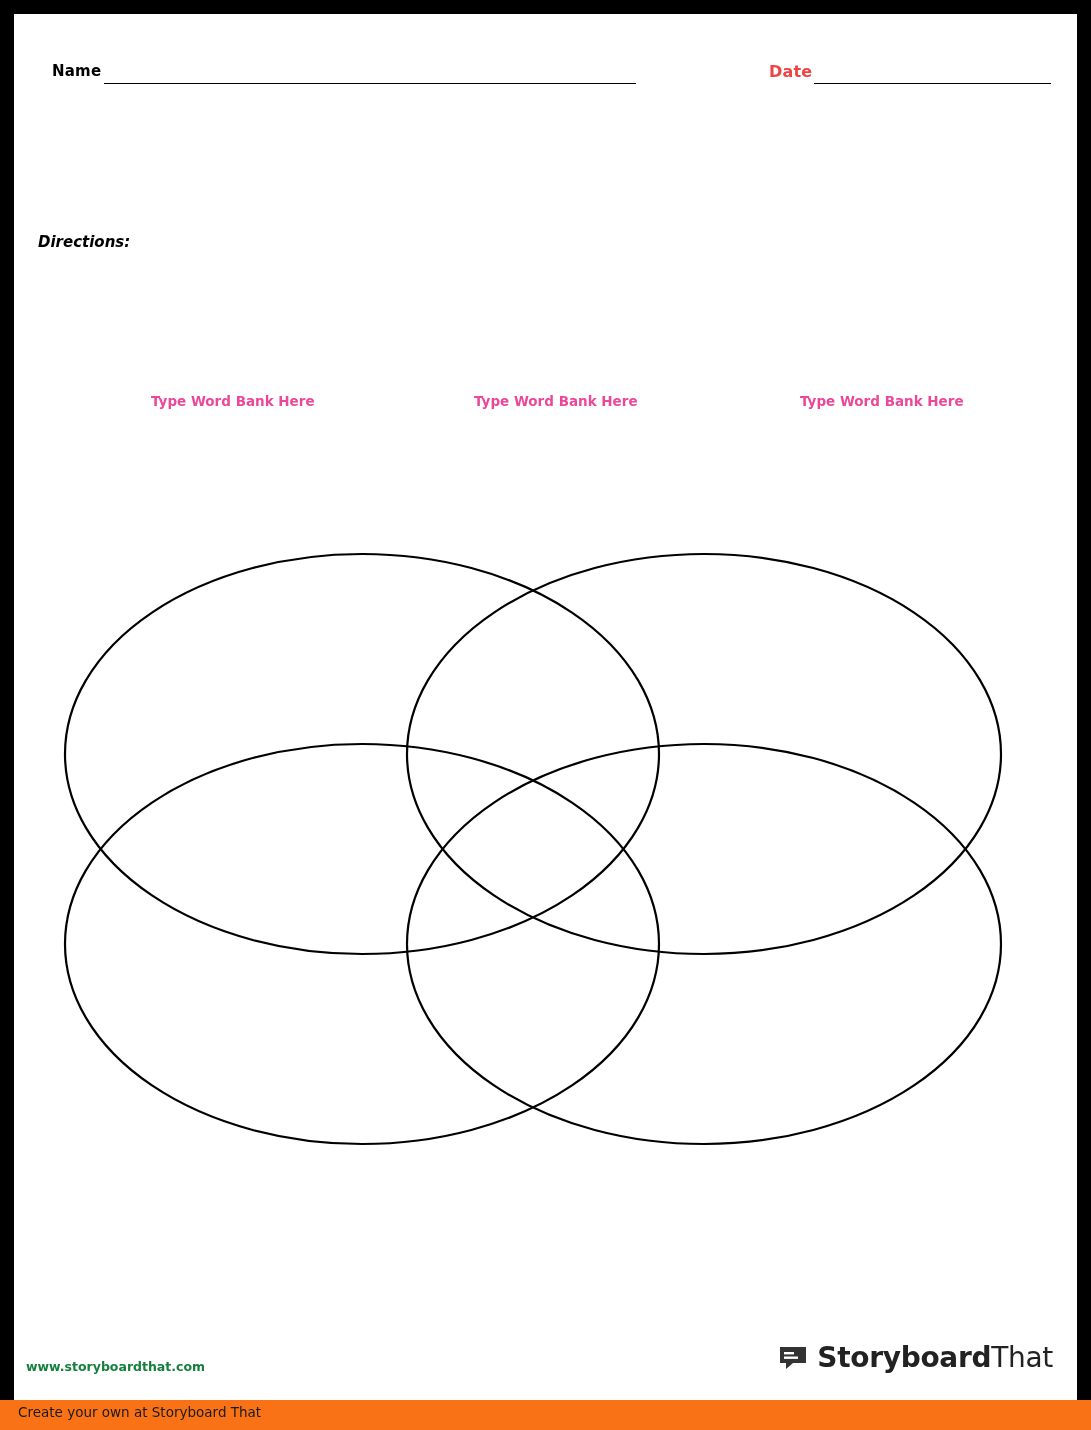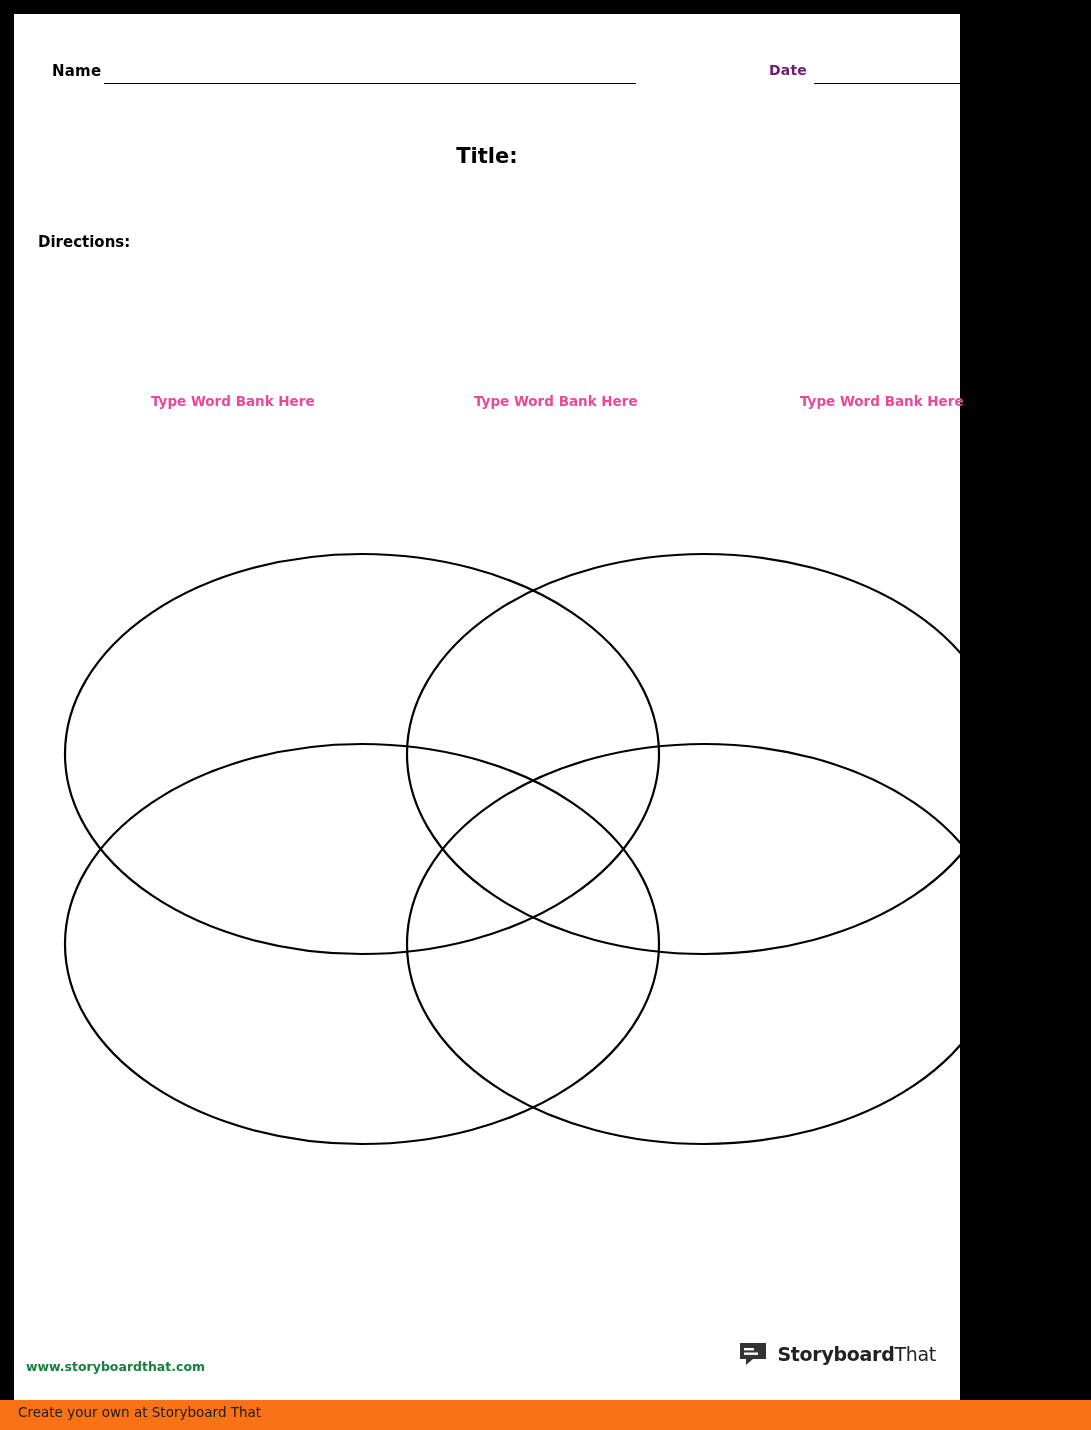--- a/index.html
+++ b/index.html
@@ -10,21 +10,21 @@
   body {
     width: 1091px;
     height: 1430px;
     font-family: "DejaVu Sans", sans-serif;
     overflow: hidden;
   }
   .page {
     position: absolute;
     left: 14px;
     top: 14px;
-    width: 946px;
+    width: 1063px;
     height: 1386px;
     background: #ffffff;
     box-sizing: border-box;
   }
   
   .header-row {
     position: absolute;
     left: 0;
     top: 48px;
     width: 100%;
@@ -44,23 +44,23 @@
     left: 90px;
     top: 21px;
     width: 532px;
     height: 0;
     border-bottom: 1.5px solid #000;
   }
   .date-label {
     position: absolute;
     left: 755px;
     top: 0px;
-    font-size: 14px;
-    font-weight: bold;
-    color: #701a75;
+    font-size: 16px;
+    font-weight: bold;
+    color: #ef4444;
     letter-spacing: 0.2px;
   }
   .date-line {
     position: absolute;
     left: 800px;
     top: 21px;
     width: 237px;
     height: 0;
     border-bottom: 1.5px solid #000;
   }
@@ -76,20 +76,21 @@
     color: #000;
   }
   
   .directions {
     position: absolute;
     left: 24px;
     top: 219px;
     font-size: 15px;
     font-weight: bold;
     color: #000;
+    font-style: italic;
   }
   
   .wordbank {
     position: absolute;
     top: 379px;
     font-size: 13.5px;
     font-weight: bold;
     color: #ec4899;
     white-space: nowrap;
   }
@@ -123,21 +124,21 @@
     display: flex;
     align-items: center;
     gap: 9px;
   }
   .brand-mark {
     width: 30px;
     height: 26px;
     position: relative;
   }
   .brand-text {
-    font-size: 19px;
+    font-size: 28px;
     font-weight: bold;
     color: #222;
     letter-spacing: -0.3px;
   }
   .brand-text .t2 { font-weight: normal; }
   
   .bottom-strip {
     position: absolute;
     left: 0;
     top: 1400px;
@@ -158,21 +159,20 @@
 
 <div class="page">
 
   <div class="header-row">
     <div class="name-label">Name</div>
     <div class="name-line"></div>
     <div class="date-label">Date</div>
     <div class="date-line"></div>
   </div>
 
-  <div class="title">Title:</div>
 
   <div class="directions">Directions:</div>
 
   <div class="wordbank wb-1">Type Word Bank Here</div>
   <div class="wordbank wb-2">Type Word Bank Here</div>
   <div class="wordbank wb-3">Type Word Bank Here</div>
 
   <div class="venn">
     <svg width="1063" height="740" viewBox="0 0 1063 740" xmlns="http://www.w3.org/2000/svg">
       <g fill="none" stroke="#000000" stroke-width="2.2">

